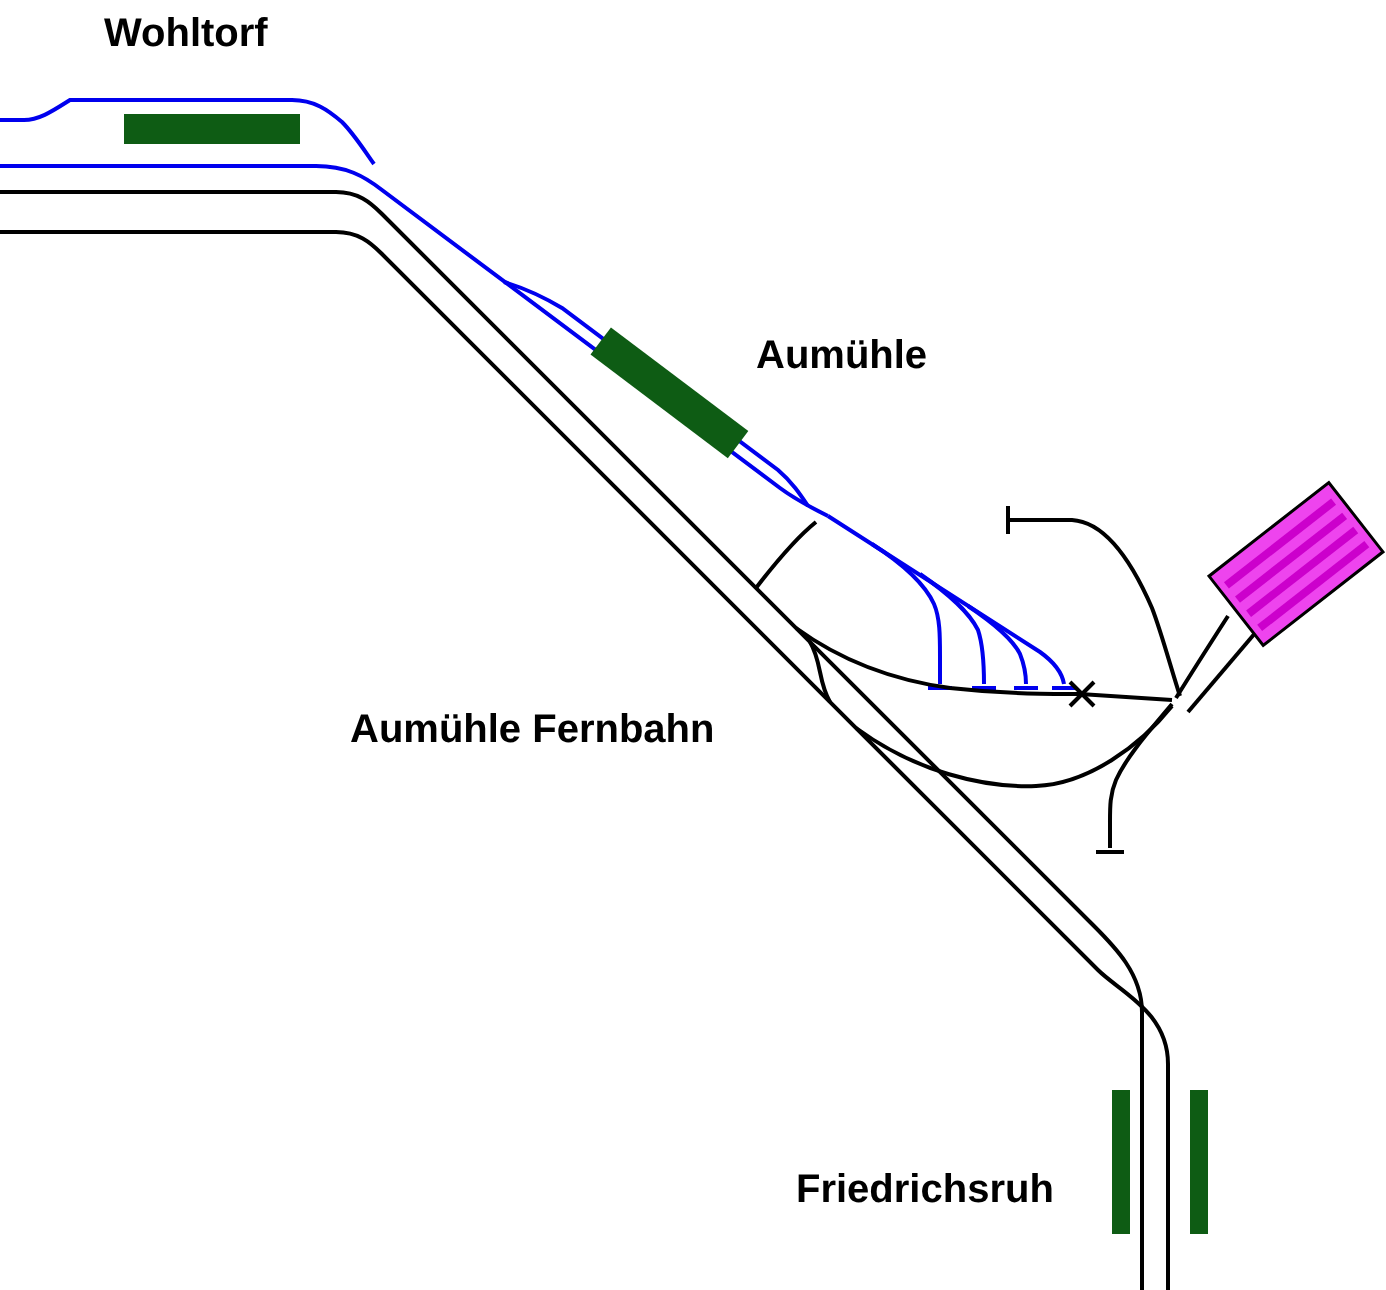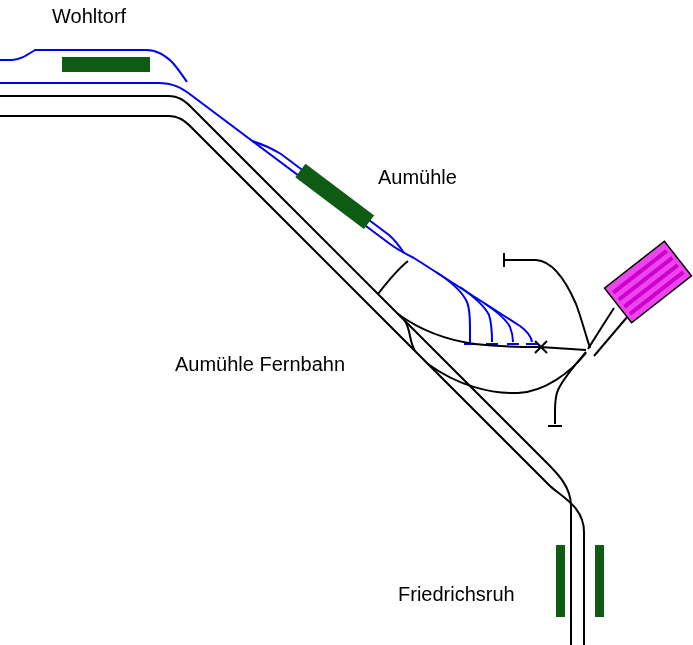--- a/index.html
+++ b/index.html
@@ -2,20 +2,21 @@
 <html style="--background: #ffffff; --sbahn_line: #0000ee; --fernbahn_line: #000000; --platform_green: #0e5c14; --depot_fill: #ee44ee; --depot_stripe: #cc00cc; --text: #000000;"><head>
 <meta charset="utf-8">
 <style>
   html,body{margin:0;padding:0;background:#fff;}
   .stage{
     position:relative;
     width:693px;height:645px;
     background:var(--background,#ffffff);
     overflow:hidden;
     font-family:"Liberation Sans", sans-serif;
+    font-weight:bold;
   }
   svg{display:block}
   .blue{stroke:var(--sbahn_line,#0000ee);fill:none;stroke-width:2;}
   .black{stroke:var(--fernbahn_line,#000000);fill:none;stroke-width:2;}
   .platform{fill:var(--platform_green,#0e5c14);stroke:none;}
   .depot-body{fill:var(--depot_fill,#ee44ee);stroke:#000;stroke-width:1.5;}
   .depot-stripe{stroke:var(--depot_stripe,#cc00cc);stroke-width:4;fill:none;}
   .label{
     font-family:"Liberation Sans", sans-serif;
     font-size:20px;

